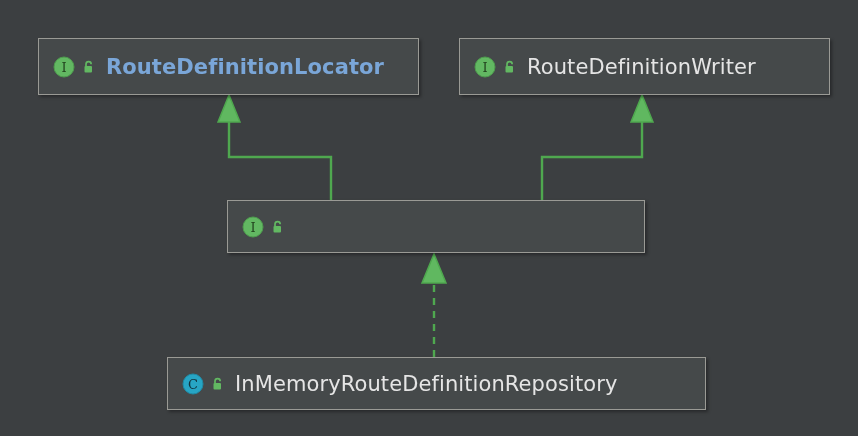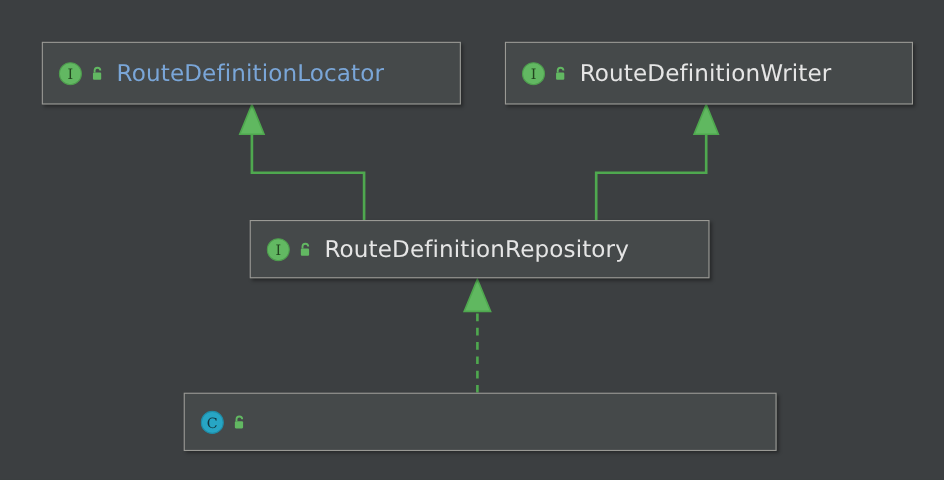--- a/index.html
+++ b/index.html
@@ -53,20 +53,21 @@
   }
   .node-label {
     font-size: 21px;
     letter-spacing: 0.1px;
     white-space: nowrap;
     color: #e5e5e5;
     font-family: "DejaVu Sans", sans-serif;
   }
   .node.selected .node-label {
     color: #7aa6d8;
+    font-weight: bold;
   }
 </style>
 </head>
 <body>
 
 <div id="diagram">
 
   <svg class="edges" viewBox="0 0 858 436" xmlns="http://www.w3.org/2000/svg">
 
     <g>
@@ -111,27 +112,27 @@
 
   <div class="node" style="left:227px; top:200px; width:418px; height:53px;">
     <svg class="node-icon-type" viewBox="0 0 22 22">
       <circle cx="11" cy="11" r="10" fill="#62b862" stroke="#4e9c4e" stroke-width="1"></circle>
       <text x="11" y="16" text-anchor="middle" font-family="DejaVu Serif, serif" font-size="13" fill="#23451f">I</text>
     </svg>
     <svg class="node-icon-vis" viewBox="0 0 14 14">
       <path d="M4 6 V4.2 A2.6 2.6 0 0 1 9.2 4.2" fill="none" stroke="#62b862" stroke-width="1.7"></path>
       <rect x="2.5" y="6" width="7.5" height="6.5" rx="1" fill="#62b862"></rect>
     </svg>
-    <span class="node-label">RouteDefinitionRepository</span>
   </div>
 
   <div class="node" style="left:167px; top:357px; width:539px; height:53px;">
     <svg class="node-icon-type" viewBox="0 0 22 22">
       <circle cx="11" cy="11" r="10" fill="#27a5c4" stroke="#1f8ba6" stroke-width="1"></circle>
       <text x="11" y="16" text-anchor="middle" font-family="DejaVu Serif, serif" font-size="13" fill="#10333d">C</text>
     </svg>
     <svg class="node-icon-vis" viewBox="0 0 14 14">
       <path d="M4 6 V4.2 A2.6 2.6 0 0 1 9.2 4.2" fill="none" stroke="#62b862" stroke-width="1.7"></path>
       <rect x="2.5" y="6" width="7.5" height="6.5" rx="1" fill="#62b862"></rect>
     </svg>
+    <span class="node-label">InMemoryRouteDefinitionRepository</span>
   </div>
 
 </div>
 
 </body></html>

